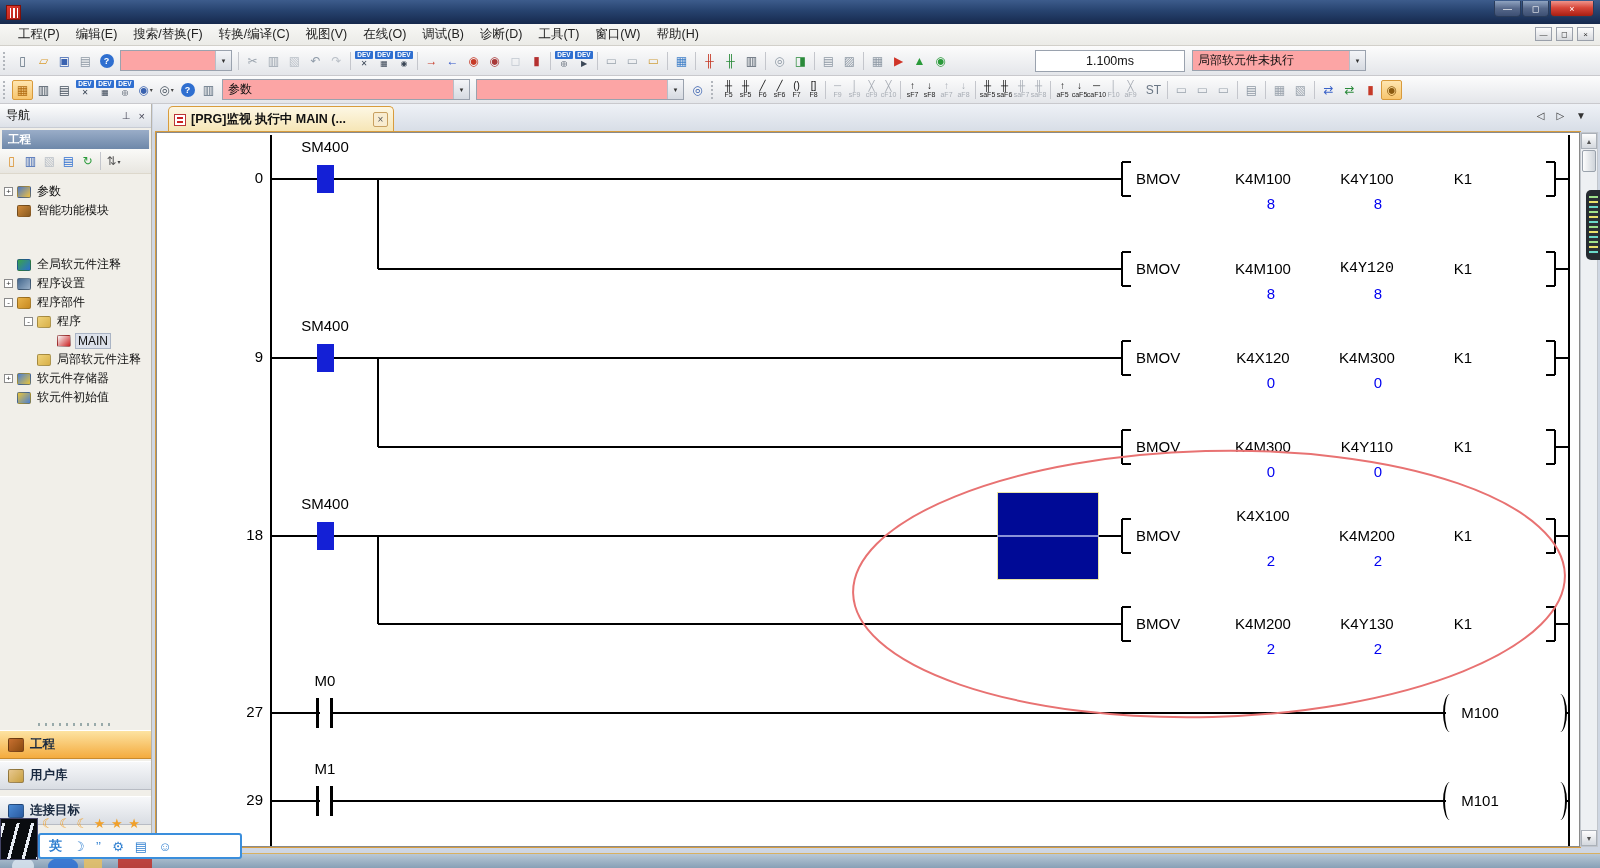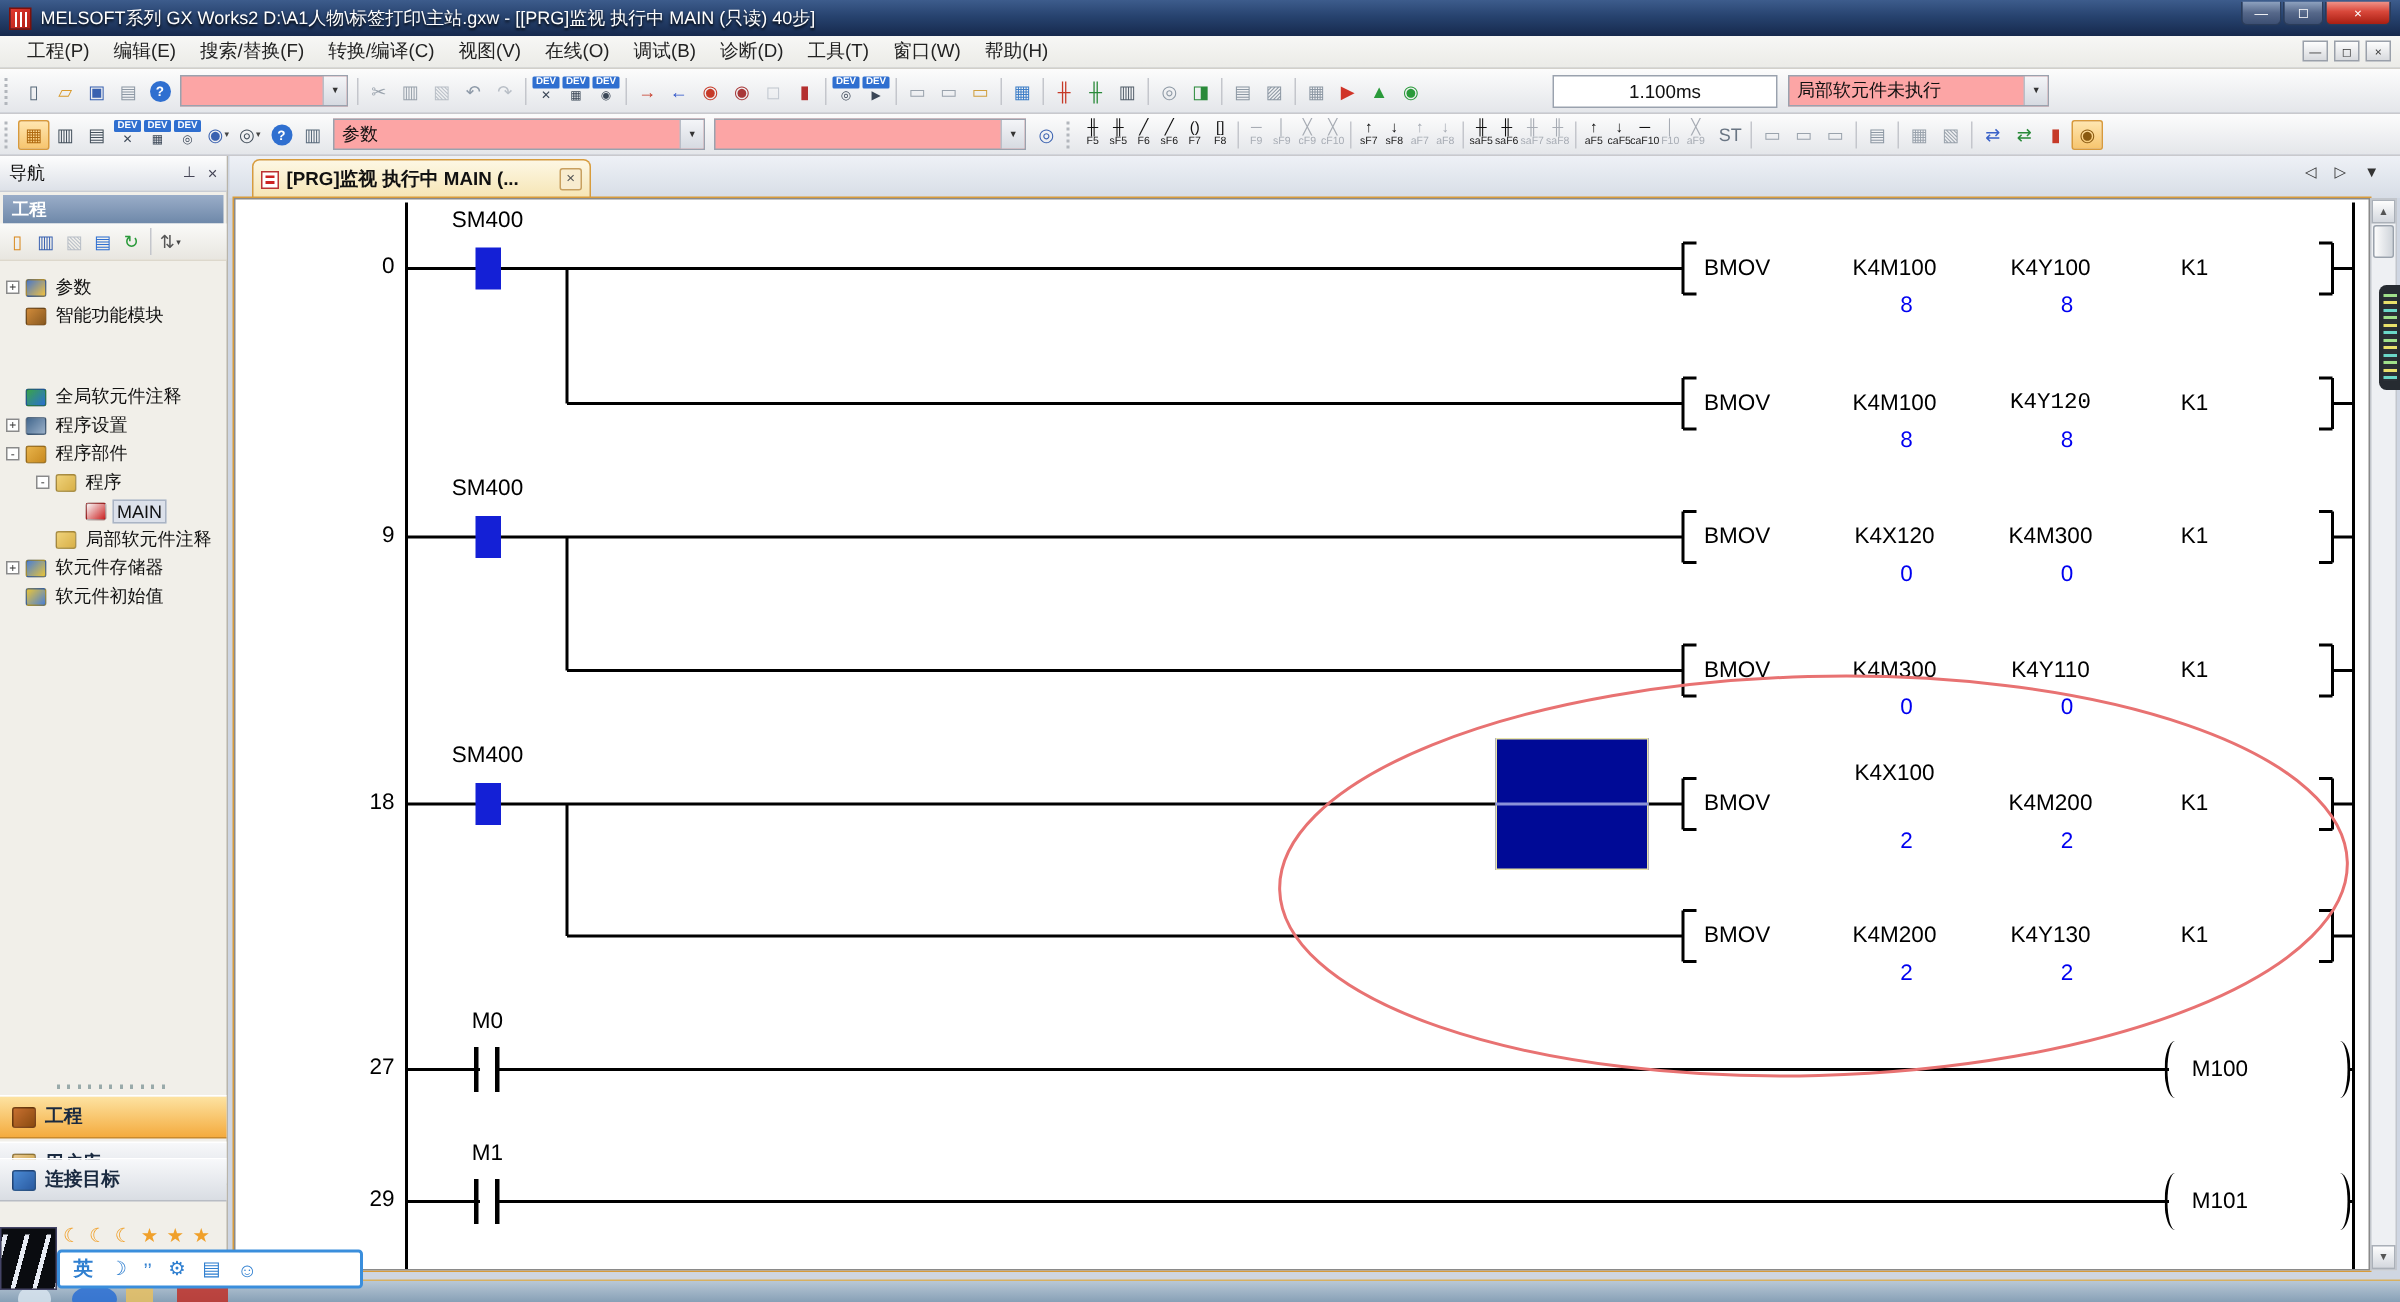--- a/index.html
+++ b/index.html
@@ -102,21 +102,20 @@
 .imedecor{position:absolute;left:42px;top:0;font-size:13px;color:#f0a02a;letter-spacing:1px;white-space:nowrap}
 .imebar{position:absolute;left:38px;top:17px;width:204px;height:26px;background:#fff;border:2px solid #3a8edc;border-radius:3px;display:flex;align-items:center;gap:11px;padding:0 9px}
 .imebar span{color:#2f7fd0;font-size:13px}
 .imemode{font-weight:bold;font-size:14px}
 </style>
 </head>
 <body>
 
 <div class="titlebar">
   <div class="appicon"></div>
-  <div class="title">MELSOFT系列 GX Works2 D:\A1人物\标签打印\主站.gxw - [[PRG]监视 执行中 MAIN (只读) 40步]</div>
 </div>
 <div class="winbtns">
   <div class="wb min">—</div>
   <div class="wb res">◻</div>
   <div class="wb close">×</div>
 </div>
 
 <div class="menubar" id="menubar">
     <div class="menuitem">工程(P)</div>
     <div class="menuitem">编辑(E)</div>
@@ -436,21 +435,21 @@
   <div class="dots"></div>
   <div id="navbtns">
       <div class="nbtn active" style="top: 626px;">
         <div class="nbic" style="background: linear-gradient(135deg, rgb(200, 112, 48), rgb(138, 74, 16));"></div>
         <span>工程</span>
       </div>
       <div class="nbtn" style="top: 657px;">
         <div class="nbic" style="background: linear-gradient(135deg, rgb(232, 200, 144), rgb(200, 160, 64));"></div>
         <span>用户库</span>
       </div>
-      <div class="nbtn" style="top: 668px;">
+      <div class="nbtn" style="top: 692px;">
         <div class="nbic" style="background: linear-gradient(135deg, rgb(74, 138, 212), rgb(42, 90, 160));"></div>
         <span>连接目标</span>
       </div>
     </div>
 </div>
 
 <div class="main">
   <div class="tabbar">
     <div class="tab">
       <span class="tabicon"></span>

